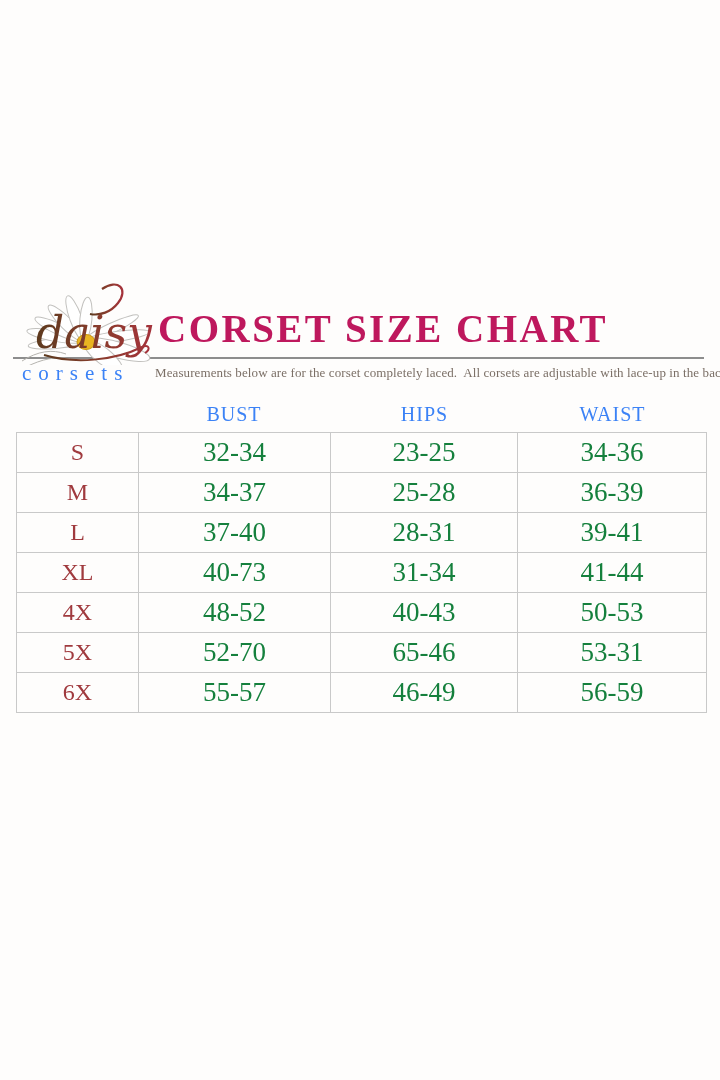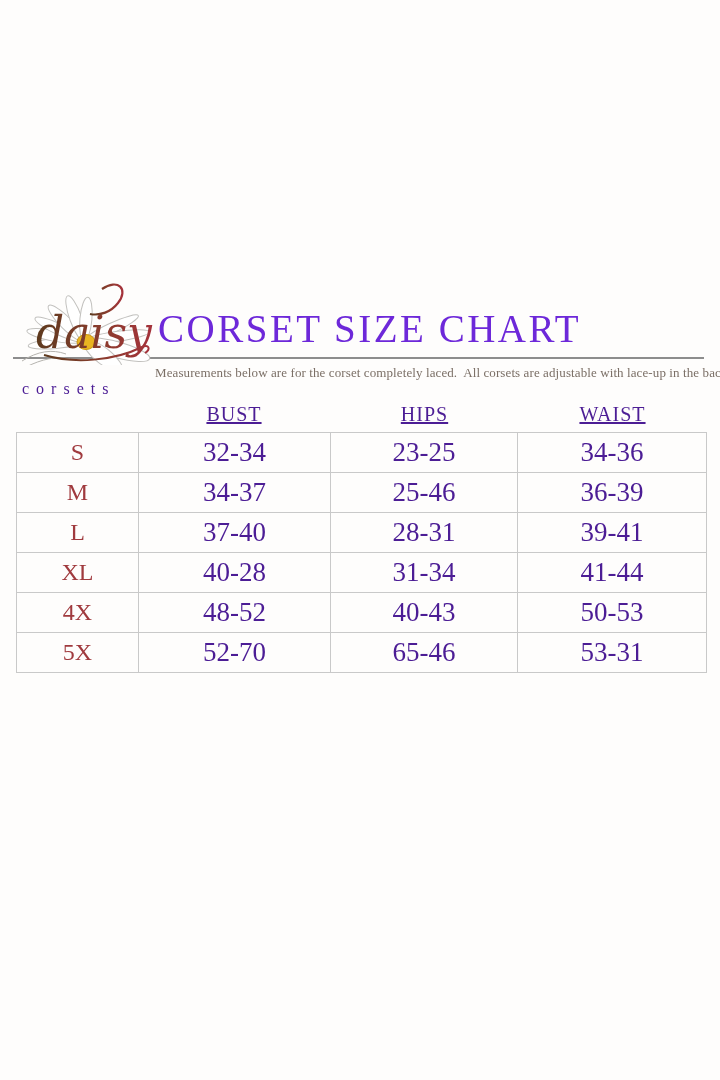--- a/index.html
+++ b/index.html
@@ -8,49 +8,49 @@
     background:#ffffff;
     font-family:"Liberation Serif", serif;
     position:relative;
     overflow:hidden;
   }
   .stage{position:absolute;inset:0;background:#fefdfc;}
 
   
   .logo-svg{position:absolute;left:8px;top:281px;width:158px;height:84px;}
   .brand-sub{
-    position:absolute;left:22px;top:380px;
-    font-size:16px;letter-spacing:7px;color:#4c1d95;
+    position:absolute;left:22px;top:361px;
+    font-size:21px;letter-spacing:7px;color:#3b82f6;
   }
 
   
   .page-title{
     position:absolute;left:158px;top:308px;
     font-size:39px;letter-spacing:2.5px;
-    color:#6d28d9;font-weight:normal;margin:0;line-height:1.1;
+    color:#be185d;font-weight:bold;margin:0;line-height:1.1;
     white-space:nowrap;
   }
   .rule{
     position:absolute;left:13px;top:357px;width:691px;height:2px;
     background:#8d8d8d;
   }
   .subtitle{
     position:absolute;left:155px;top:365px;width:556px;
     font-size:13px;color:#7b6f66;letter-spacing:0.1px;
     white-space:pre;line-height:1.3;
   }
 
   
   .col-headers{
     position:absolute;left:16px;top:400px;width:690px;height:28px;
     display:flex;align-items:center;
   }
   .col-headers .spacer{width:122px;}
   .col-headers .hdr{
-    font-size:20px;color:#4c1d95;letter-spacing:1px;text-align:center;text-decoration:underline;
+    font-size:20px;color:#3b82f6;letter-spacing:1px;text-align:center;
   }
   .col-headers .hdr.c1{width:192px;}
   .col-headers .hdr.c2{width:187px;}
   .col-headers .hdr.c3{width:189px;}
 
   
   table.size-table{
     position:absolute;left:16px;top:432px;width:690px;
     border-collapse:collapse;table-layout:fixed;
   }
@@ -61,21 +61,21 @@
   .size-table td{
     border:1px solid #c9c9c9;
     height:39px;
     text-align:center;vertical-align:middle;
     padding:0;
   }
   .size-table td.size-cell{
     color:#A03A3E;font-size:24px;
   }
   .size-table td.val-cell{
-    color:#4c1d95;font-size:27px;
+    color:#15803d;font-size:27px;
   }
 </style>
 </head>
 <body>
 
 <div class="stage">
 
   <div class="rule"></div>
 
   <svg class="logo-svg" viewBox="0 0 158 84" xmlns="http://www.w3.org/2000/svg">
@@ -151,43 +151,49 @@
     <tbody>
         <tr>
       <td class="size-cell">S</td>
       <td class="val-cell">32-34</td>
       <td class="val-cell">23-25</td>
       <td class="val-cell">34-36</td>
     </tr>
         <tr>
       <td class="size-cell">M</td>
       <td class="val-cell">34-37</td>
-      <td class="val-cell">25-46</td>
+      <td class="val-cell">25-28</td>
       <td class="val-cell">36-39</td>
     </tr>
         <tr>
       <td class="size-cell">L</td>
       <td class="val-cell">37-40</td>
       <td class="val-cell">28-31</td>
       <td class="val-cell">39-41</td>
     </tr>
         <tr>
       <td class="size-cell">XL</td>
-      <td class="val-cell">40-28</td>
+      <td class="val-cell">40-73</td>
       <td class="val-cell">31-34</td>
       <td class="val-cell">41-44</td>
     </tr>
         <tr>
       <td class="size-cell">4X</td>
       <td class="val-cell">48-52</td>
       <td class="val-cell">40-43</td>
       <td class="val-cell">50-53</td>
     </tr>
         <tr>
       <td class="size-cell">5X</td>
       <td class="val-cell">52-70</td>
       <td class="val-cell">65-46</td>
       <td class="val-cell">53-31</td>
     </tr>
+        <tr>
+      <td class="size-cell">6X</td>
+      <td class="val-cell">55-57</td>
+      <td class="val-cell">46-49</td>
+      <td class="val-cell">56-59</td>
+    </tr>
       </tbody>
   </table>
 
 </div>
 
 </body></html>

